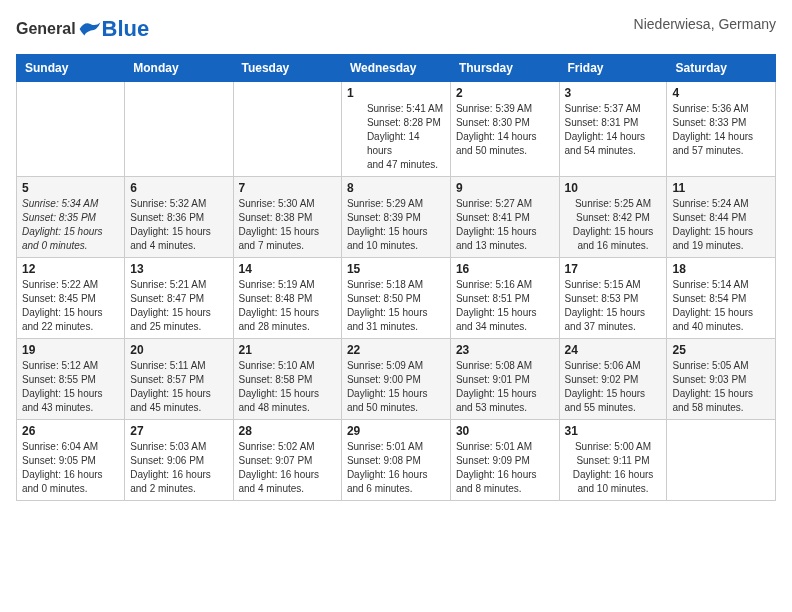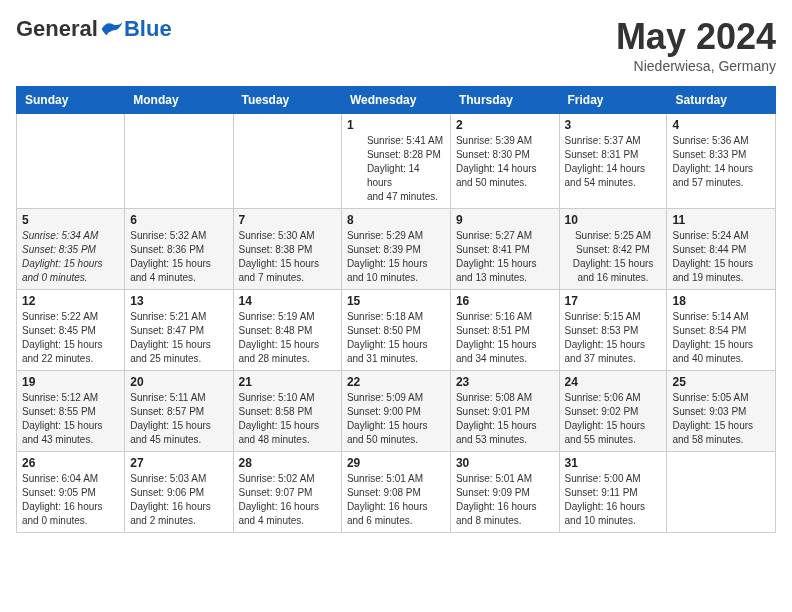--- a/index.html
+++ b/index.html
@@ -19,21 +19,21 @@
     .logo {
       display: flex;
       flex-direction: column;
       align-items: flex-start;
     }
     .logo-text {
       display: flex;
       align-items: center;
     }
     .logo-general {
-      font-size: 22px;
+      font-size: 16px;
       font-weight: bold;
       color: #333;
     }
     .logo-blue {
       font-size: 22px;
       font-weight: bold;
       color: #1565c0;
     }
     .logo-bird {
       width: 24px;
@@ -99,21 +99,20 @@
   <div class="logo">
     <div class="logo-text">
       <span class="logo-general">General</span>
       <svg class="logo-bird" viewBox="0 0 30 24" xmlns="http://www.w3.org/2000/svg">
         <path d="M2 12 Q8 2 16 6 Q22 9 28 4 Q24 14 16 14 Q10 16 8 20 Q4 16 2 12Z" fill="#1565c0"></path>
       </svg>
       <span class="logo-blue">Blue</span>
     </div>
   </div>
   <div class="title-section">
-    <div class="month-title">May 2024</div>
     <div class="subtitle">Niederwiesa, Germany</div>
   </div>
 </div>
 
 <table class="calendar">
   <thead>
     <tr>
     <th>Sunday</th>
         <th>Monday</th>
         <th>Tuesday</th>
@@ -341,21 +340,21 @@
         </td>
         <td>
           <div class="day-num">30</div>
           <div class="day-info" style="white-space: pre-line;">Sunrise: 5:01 AM
 Sunset: 9:09 PM
 Daylight: 16 hours
 and 8 minutes.</div>
         </td>
         <td>
           <div class="day-num">31</div>
-          <div class="day-info" style="white-space: pre-line;">Sunrise: 5:00 AM
+          <div class="day-info" style="white-space: pre-line; text-align: center;">Sunrise: 5:00 AM
 Sunset: 9:11 PM
 Daylight: 16 hours
 and 10 minutes.</div>
         </td>
         <td class="empty-cell"></td>
       </tr>
     </tbody>
 </table>
 
 </body></html>

